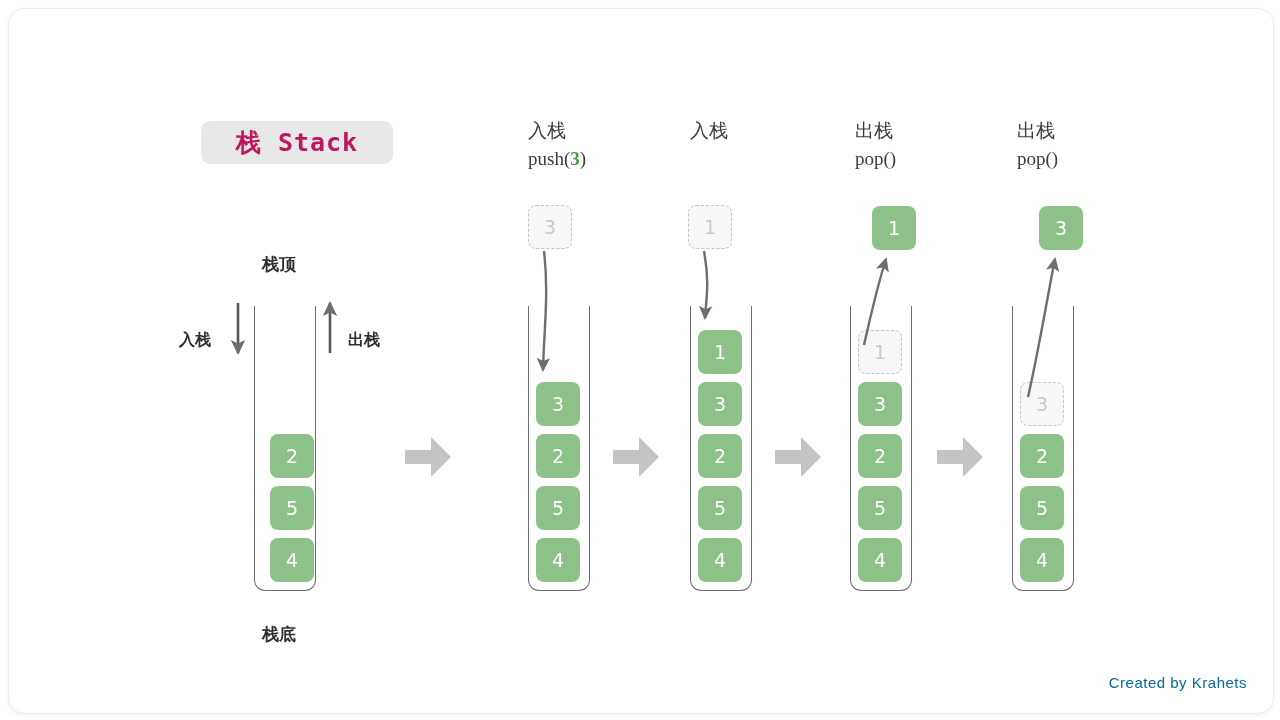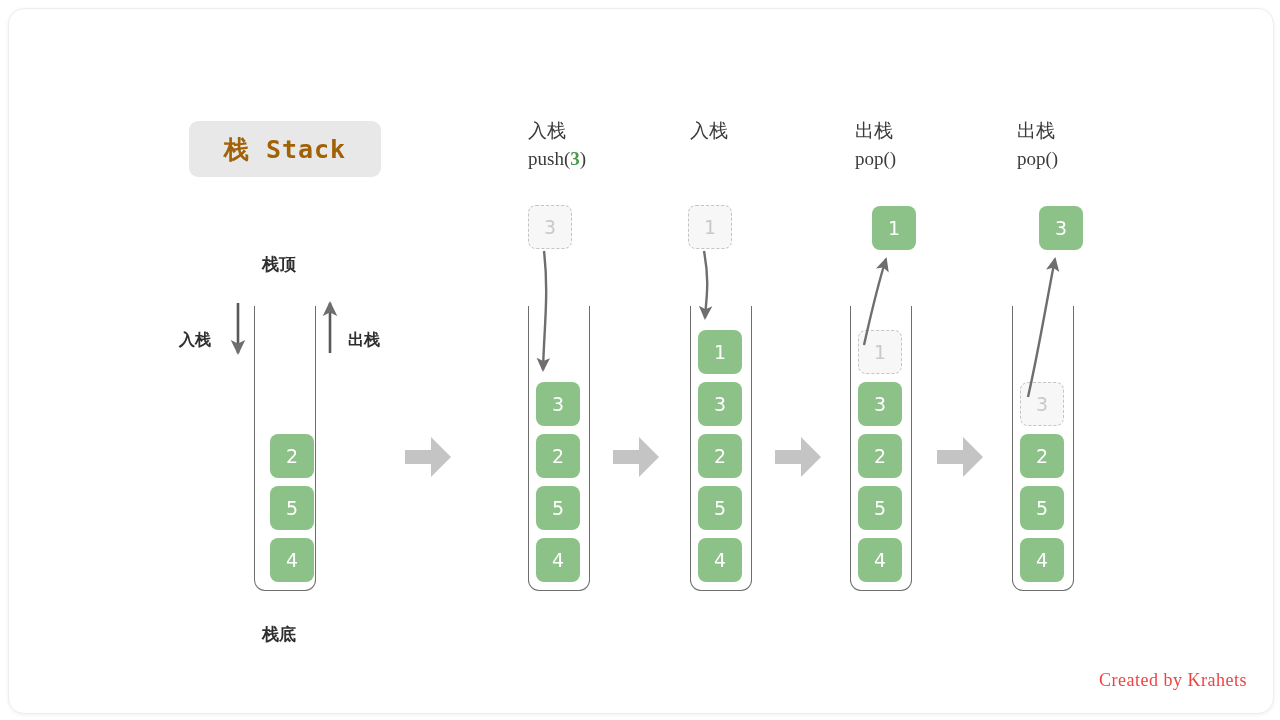--- a/index.html
+++ b/index.html
@@ -15,25 +15,25 @@
     background:#ffffff;
     border:1px solid #ededed;
     border-radius:16px;
     box-shadow:0 1px 4px rgba(0,0,0,0.06);
     overflow:hidden;
   }
   .abs{position:absolute;}
 
   
   #title-badge{
-    left:180px;top:112px;width:192px;height:56px;
+    left:192px;top:112px;width:192px;height:43px;
     background:#e8e8e8;border-radius:9px;
     display:flex;align-items:center;justify-content:center;
     font-family:"DejaVu Sans Mono","Liberation Mono",monospace;
-    font-size:25px;font-weight:bold;color:#a16207;
+    font-size:25px;font-weight:bold;color:#be185d;
     letter-spacing:1px;
   }
 
   
   .cap{
     font-size:17px;font-weight:bold;color:#2f2f2f;
     white-space:nowrap;
   }
   #cap-top{left:253px;top:244px;}
   #cap-bottom{left:253px;top:614px;}
@@ -89,22 +89,22 @@
 
   
   .big-arrow{width:46px;height:40px;}
 
   
   #overlay{position:absolute;left:0;top:0;width:1264px;height:704px;pointer-events:none;}
 
   
   #footer{
     right:26px;bottom:22px;
-    font-family:Liberation Serif, serif;
-    font-size:18px;color:#ef4444;letter-spacing:0.5px;
+    font-family:Liberation Sans, sans-serif;
+    font-size:15px;color:#0369a1;letter-spacing:0.5px;
   }
 </style>
 </head>
 <body>
 
 <div id="card">
 
   <div class="abs" id="title-badge">栈 Stack</div>
 
   <div class="abs cap" id="cap-top">栈顶</div>

